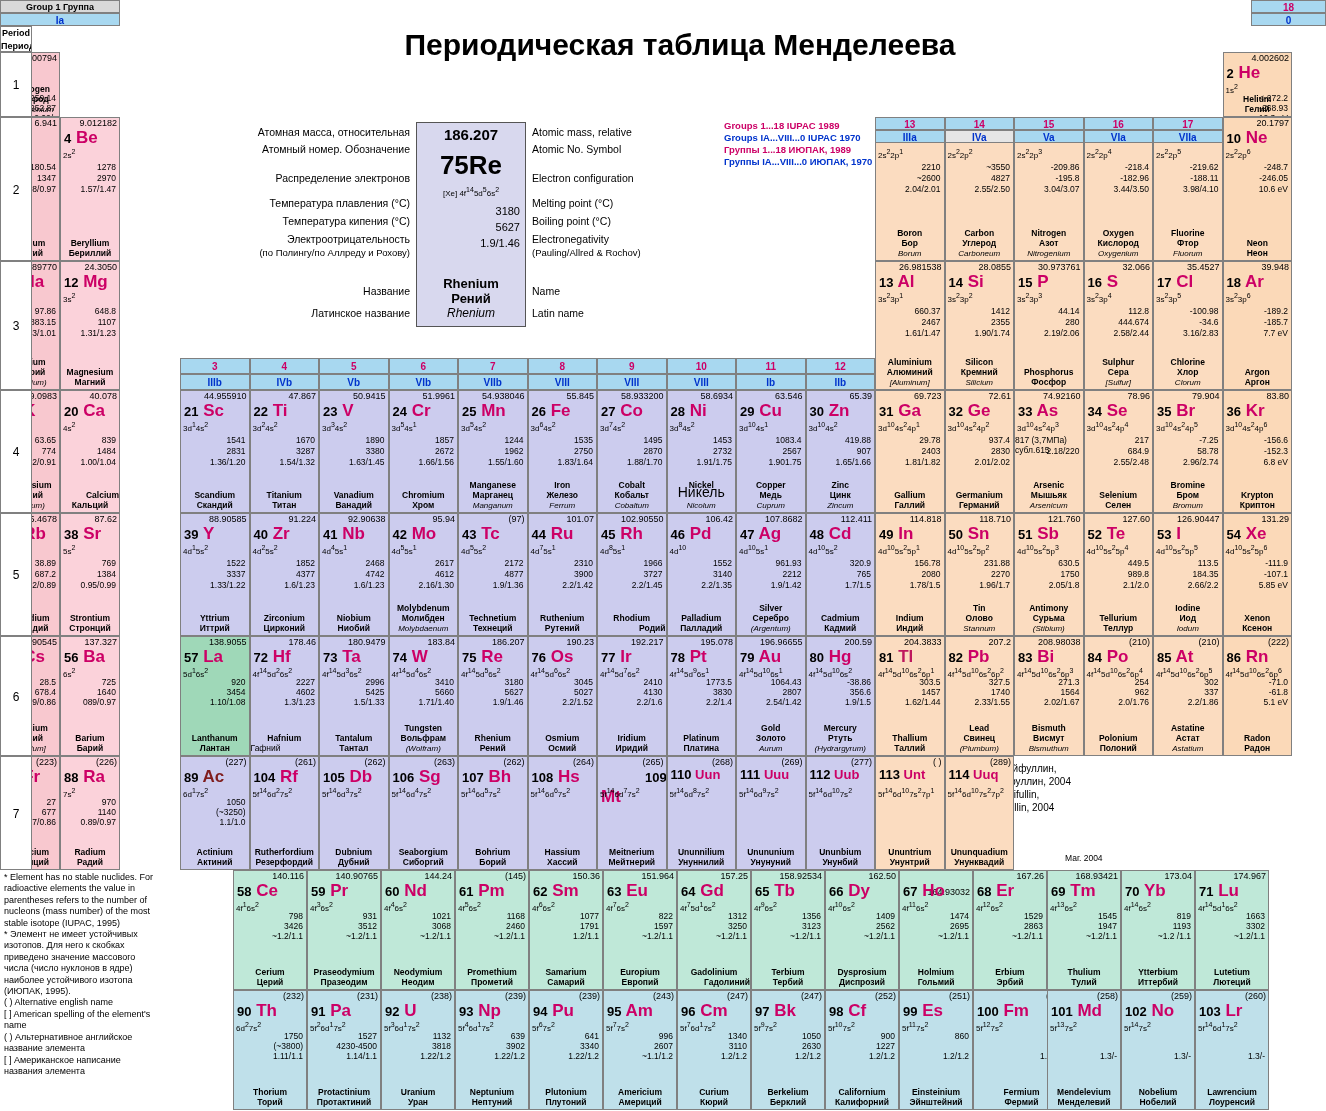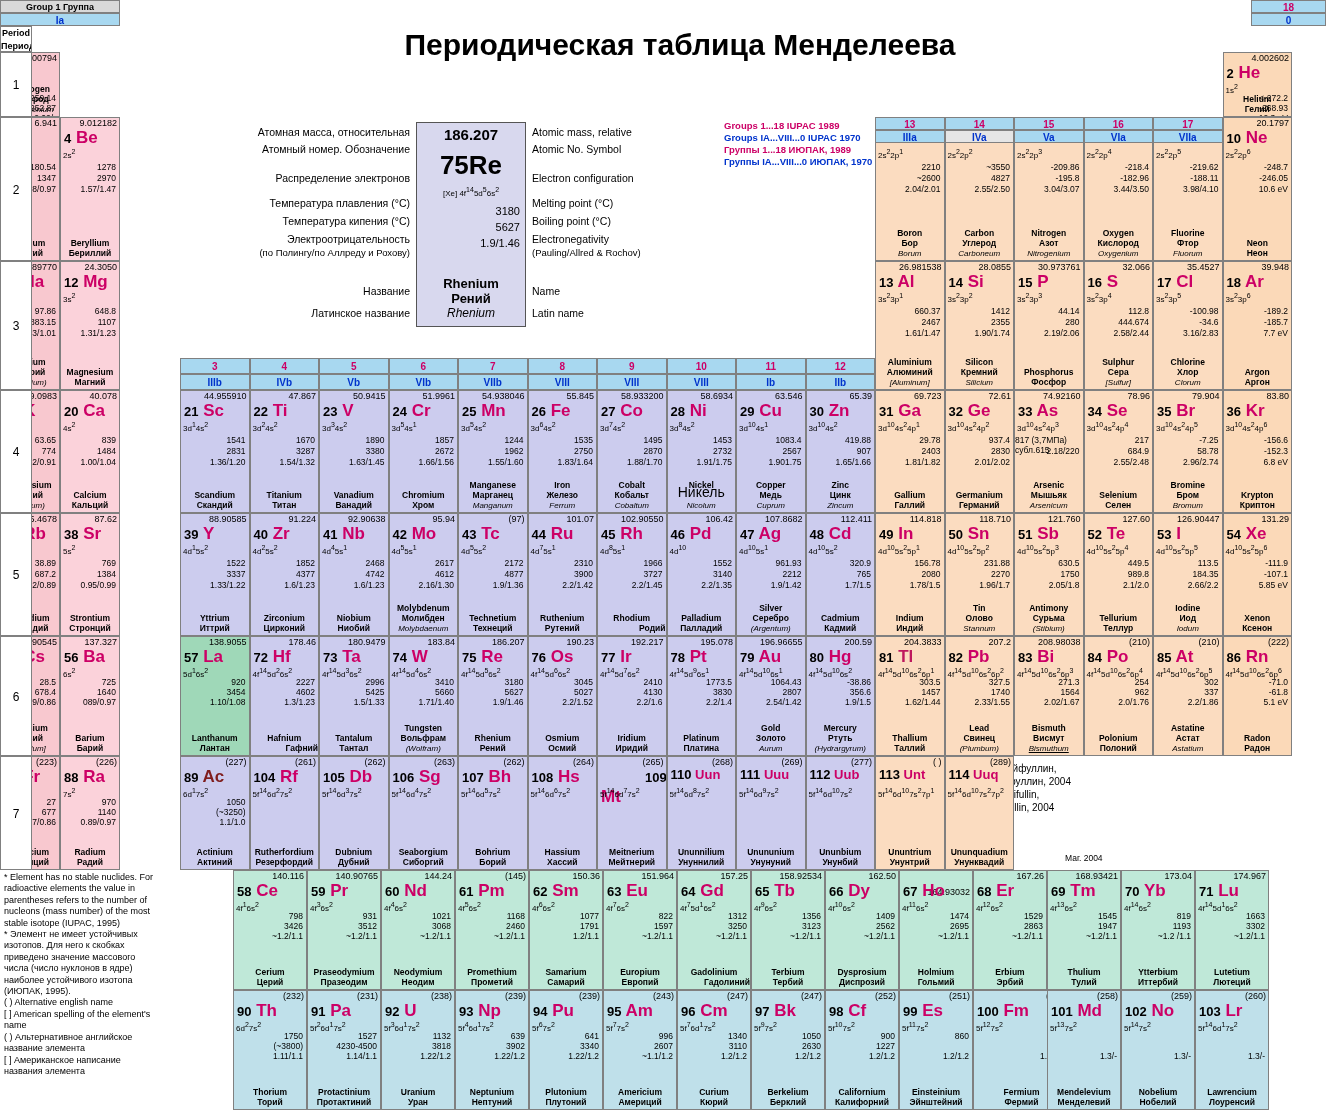--- a/index.html
+++ b/index.html
@@ -352,21 +352,21 @@
         </div>
       </div>
       <div class="abs cell" style="background: rgb(251, 210, 218); width: 60px; height: 123px; left: 60px; top: 390px;">
         <div style="position:relative;height:100%">
           <div style="position:absolute;right:2px;top:0px;font-size:9px;">40.078</div>
           <div style="position:absolute;left:3px;top:10px;font-size:17px;font-weight:bold;"><span style="font-size:13px;">20</span> <span style="color:#cc0066">Ca</span></div>
           <div style="position:absolute;left:2px;top:30px;font-size:8px;">4s<sup>2</sup></div>
           <div style="position:absolute;right:3px;top:44px;font-size:8.5px;">839</div>
           <div style="position:absolute;right:3px;top:55px;font-size:8.5px;">1484</div>
           <div style="position:absolute;right:3px;top:66px;font-size:8.5px;">1.00/1.04</div>
-          <div style="position:absolute;left:0;right:0;bottom:12px;text-align:center;font-size:8.5px;font-weight:bold;">Calcium</div>
+          <div style="position:absolute;left:0;right:0;bottom:12px;text-align:right;font-size:8.5px;font-weight:bold;">Calcium</div>
           <div style="position:absolute;left:0;right:0;bottom:2px;text-align:center;font-size:8.5px;font-weight:bold;">Кальций</div>
         </div>
       </div>
       <div class="abs cell" style="background: rgb(204, 204, 238); width: 69.5px; height: 123px; left: 180px; top: 390px;">
         <div style="position:relative;height:100%">
           <div style="position:absolute;right:2px;top:0px;font-size:9px;">44.955910</div>
           <div style="position:absolute;left:3px;top:10px;font-size:17px;font-weight:bold;"><span style="font-size:13px;">21</span> <span style="color:#cc0066">Sc</span></div>
           <div style="position:absolute;left:2px;top:30px;font-size:8px;">3d<sup>1</sup>4s<sup>2</sup></div>
           <div style="position:absolute;right:3px;top:44px;font-size:8.5px;">1541</div>
           <div style="position:absolute;right:3px;top:55px;font-size:8.5px;">2831</div>
@@ -823,21 +823,21 @@
       </div>
       <div class="abs cell" style="background: rgb(204, 204, 238); width: 69.5px; height: 120px; left: 249.5px; top: 636px;">
         <div style="position:relative;height:100%">
           <div style="position:absolute;right:2px;top:0px;font-size:9px;">178.46</div>
           <div style="position:absolute;left:3px;top:10px;font-size:17px;font-weight:bold;"><span style="font-size:13px;">72</span> <span style="color:#cc0066">Hf</span></div>
           <div style="position:absolute;left:2px;top:30px;font-size:8px;">4f<sup>14</sup>5d<sup>2</sup>6s<sup>2</sup></div>
           <div style="position:absolute;right:3px;top:40px;font-size:8.5px;">2227</div>
           <div style="position:absolute;right:3px;top:50px;font-size:8.5px;">4602</div>
           <div style="position:absolute;right:3px;top:60px;font-size:8.5px;">1.3/1.23</div>
           <div style="position:absolute;left:0;right:0;bottom:12px;text-align:center;font-size:8.5px;font-weight:bold;">Hafnium</div>
-          <div style="position:absolute;left:0;right:0;bottom:2px;text-align:right;font-size:8.5px;font-weight:bold;">Гафний</div>
+          <div style="position:absolute;left:0;right:0;bottom:2px;text-align:left;font-size:8.5px;font-weight:normal;">Гафний</div>
         </div>
       </div>
       <div class="abs cell" style="background: rgb(204, 204, 238); width: 69.5px; height: 120px; left: 319px; top: 636px;">
         <div style="position:relative;height:100%">
           <div style="position:absolute;right:2px;top:0px;font-size:9px;">180.9479</div>
           <div style="position:absolute;left:3px;top:10px;font-size:17px;font-weight:bold;"><span style="font-size:13px;">73</span> <span style="color:#cc0066">Ta</span></div>
           <div style="position:absolute;left:2px;top:30px;font-size:8px;">4f<sup>14</sup>5d<sup>3</sup>6s<sup>2</sup></div>
           <div style="position:absolute;right:3px;top:40px;font-size:8.5px;">2996</div>
           <div style="position:absolute;right:3px;top:50px;font-size:8.5px;">5425</div>
           <div style="position:absolute;right:3px;top:60px;font-size:8.5px;">1.5/1.33</div>
@@ -960,21 +960,21 @@
       <div class="abs cell" style="background: rgb(251, 220, 192); width: 69.5px; height: 120px; left: 1014px; top: 636px;">
         <div style="position:relative;height:100%">
           <div style="position:absolute;right:2px;top:0px;font-size:9px;">208.98038</div>
           <div style="position:absolute;left:3px;top:10px;font-size:17px;font-weight:bold;"><span style="font-size:13px;">83</span> <span style="color:#cc0066">Bi</span></div>
           <div style="position:absolute;left:2px;top:30px;font-size:8px;">4f<sup>14</sup>5d<sup>10</sup>6s<sup>2</sup>6p<sup>3</sup></div>
           <div style="position:absolute;right:3px;top:40px;font-size:8.5px;">271.3</div>
           <div style="position:absolute;right:3px;top:50px;font-size:8.5px;">1564</div>
           <div style="position:absolute;right:3px;top:60px;font-size:8.5px;">2.02/1.67</div>
           <div style="position:absolute;left:0;right:0;bottom:22px;text-align:center;font-size:8.5px;font-weight:bold;">Bismuth</div>
           <div style="position:absolute;left:0;right:0;bottom:12px;text-align:center;font-size:8.5px;font-weight:bold;">Висмут</div>
-          <div style="position:absolute;left:0;right:0;bottom:2px;text-align:center;font-size:8px;font-style:italic;text-decoration:underline;">Bismuthum</div>
+          <div style="position:absolute;left:0;right:0;bottom:2px;text-align:center;font-size:8px;font-style:italic;">Bismuthum</div>
         </div>
       </div>
       <div class="abs cell" style="background: rgb(251, 220, 192); width: 69.5px; height: 120px; left: 1083.5px; top: 636px;">
         <div style="position:relative;height:100%">
           <div style="position:absolute;right:2px;top:0px;font-size:9px;">(210)</div>
           <div style="position:absolute;left:3px;top:10px;font-size:17px;font-weight:bold;"><span style="font-size:13px;">84</span> <span style="color:#cc0066">Po</span></div>
           <div style="position:absolute;left:2px;top:30px;font-size:8px;">4f<sup>14</sup>5d<sup>10</sup>6s<sup>2</sup>6p<sup>4</sup></div>
           <div style="position:absolute;right:3px;top:40px;font-size:8.5px;">254</div>
           <div style="position:absolute;right:3px;top:50px;font-size:8.5px;">962</div>
           <div style="position:absolute;right:3px;top:60px;font-size:8.5px;">2.0/1.76</div>

